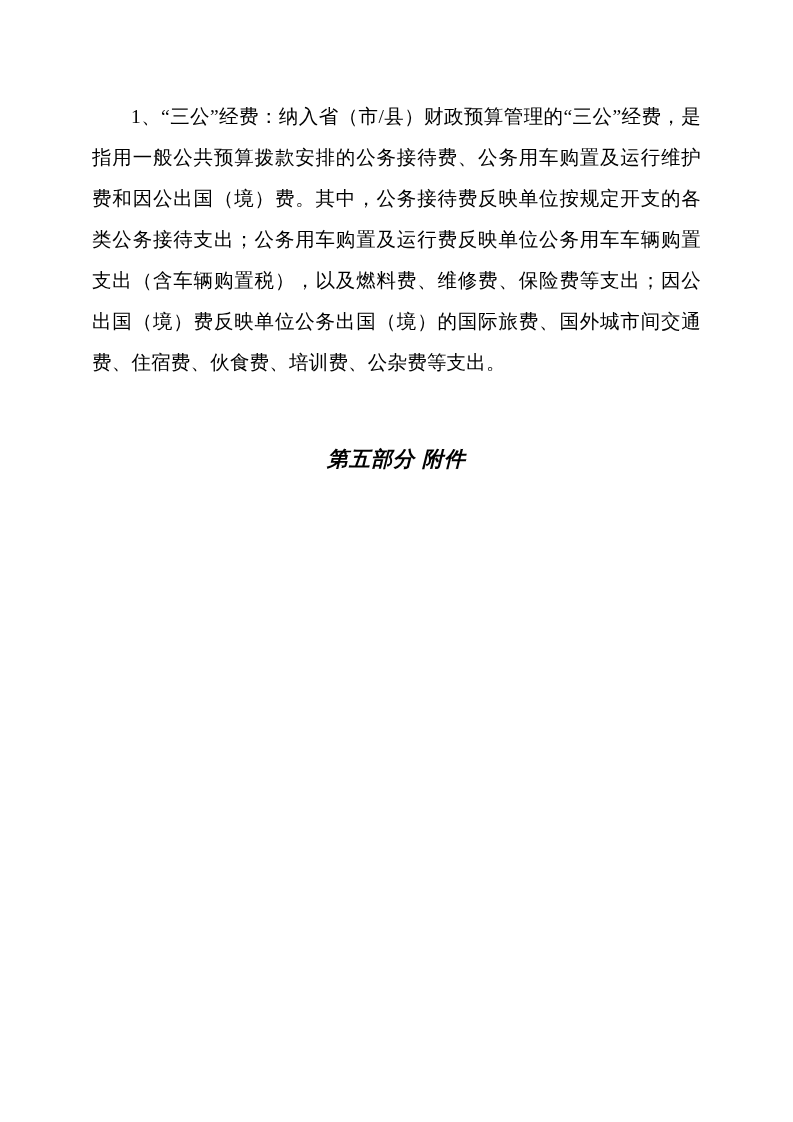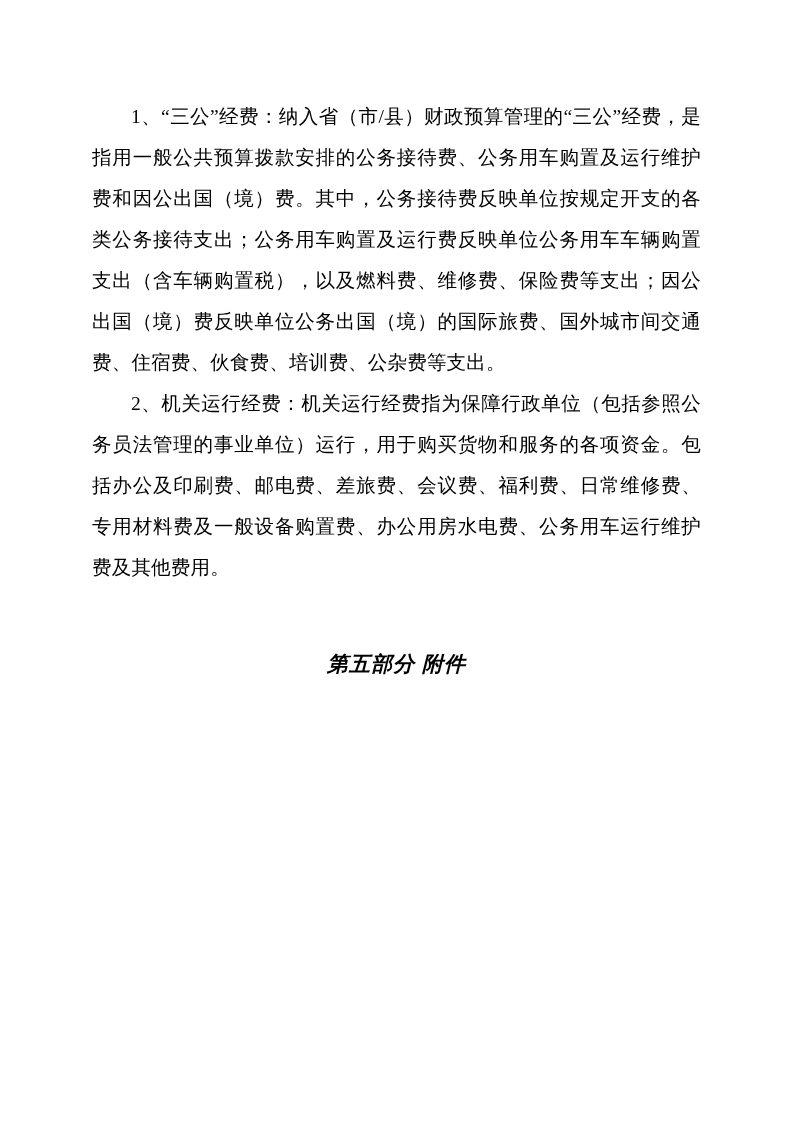--- a/index.html
+++ b/index.html
@@ -43,18 +43,17 @@
     font-style: italic;
   }
 </style>
 </head>
 <body>
 
 <div class="page">
 
   <div class="body-text">
     <p class="para">1、“三公”经费：纳入省（市/县）财政预算管理的“三公”经费，是指用一般公共预算拨款安排的公务接待费、公务用车购置及运行维护费和因公出国（境）费。其中，公务接待费反映单位按规定开支的各类公务接待支出；公务用车购置及运行费反映单位公务用车车辆购置支出（含车辆购置税），以及燃料费、维修费、保险费等支出；因公出国（境）费反映单位公务出国（境）的国际旅费、国外城市间交通费、住宿费、伙食费、培训费、公杂费等支出。</p>
-    <p class="para">2、机关运行经费：机关运行经费指为保障行政单位（包括参照公务员法管理的事业单位）运行，用于购买货物和服务的各项资金。包括办公及印刷费、邮电费、差旅费、会议费、福利费、日常维修费、专用材料费及一般设备购置费、办公用房水电费、公务用车运行维护费及其他费用。</p>
   </div>
 
   <div class="section-heading">第五部分 附件</div>
 
 </div>
 
 </body></html>

